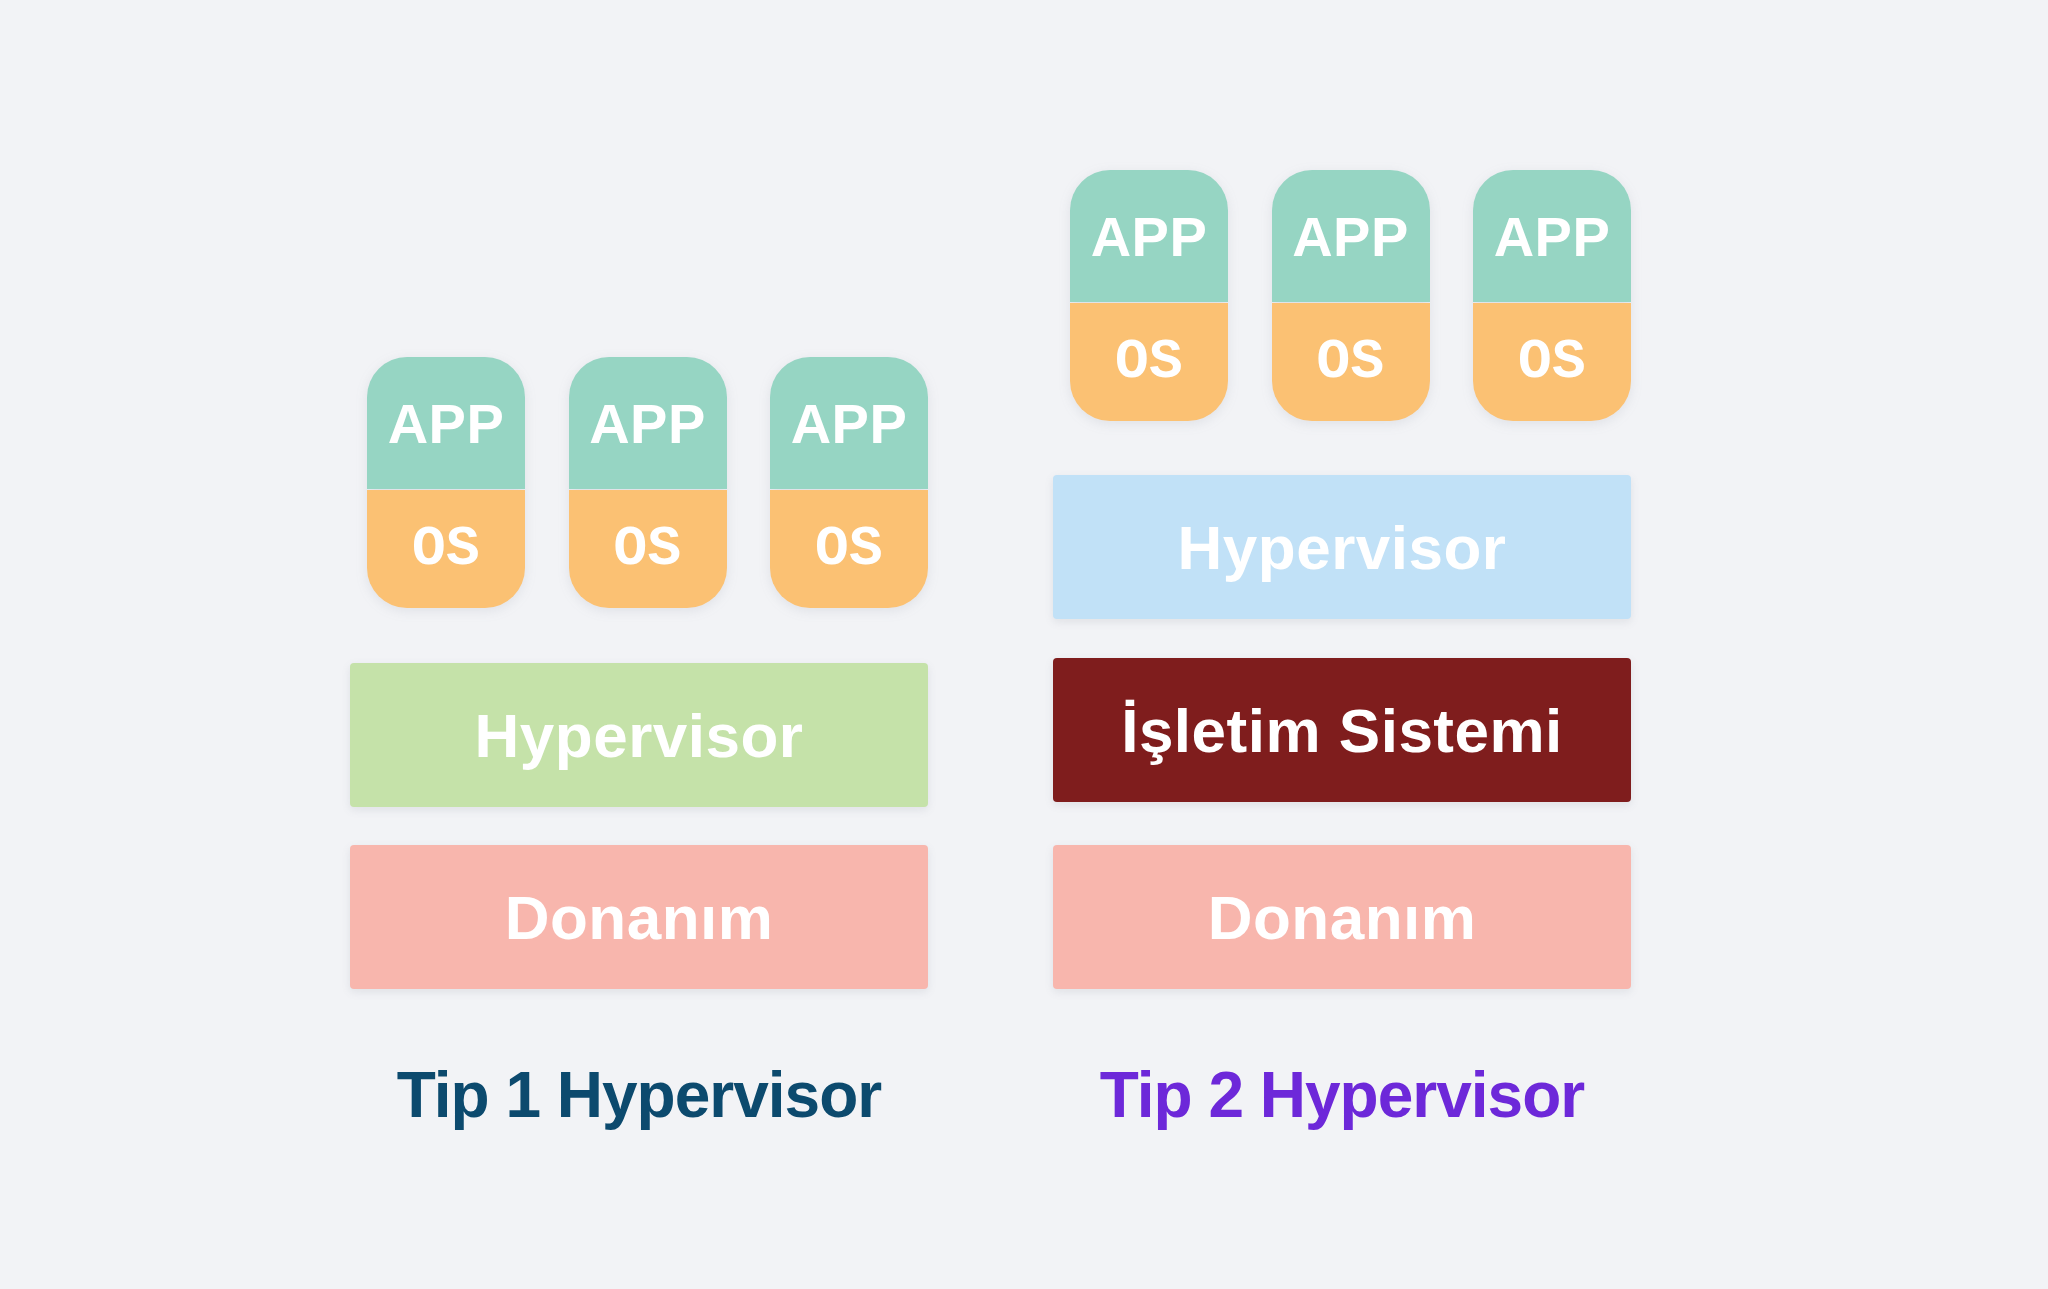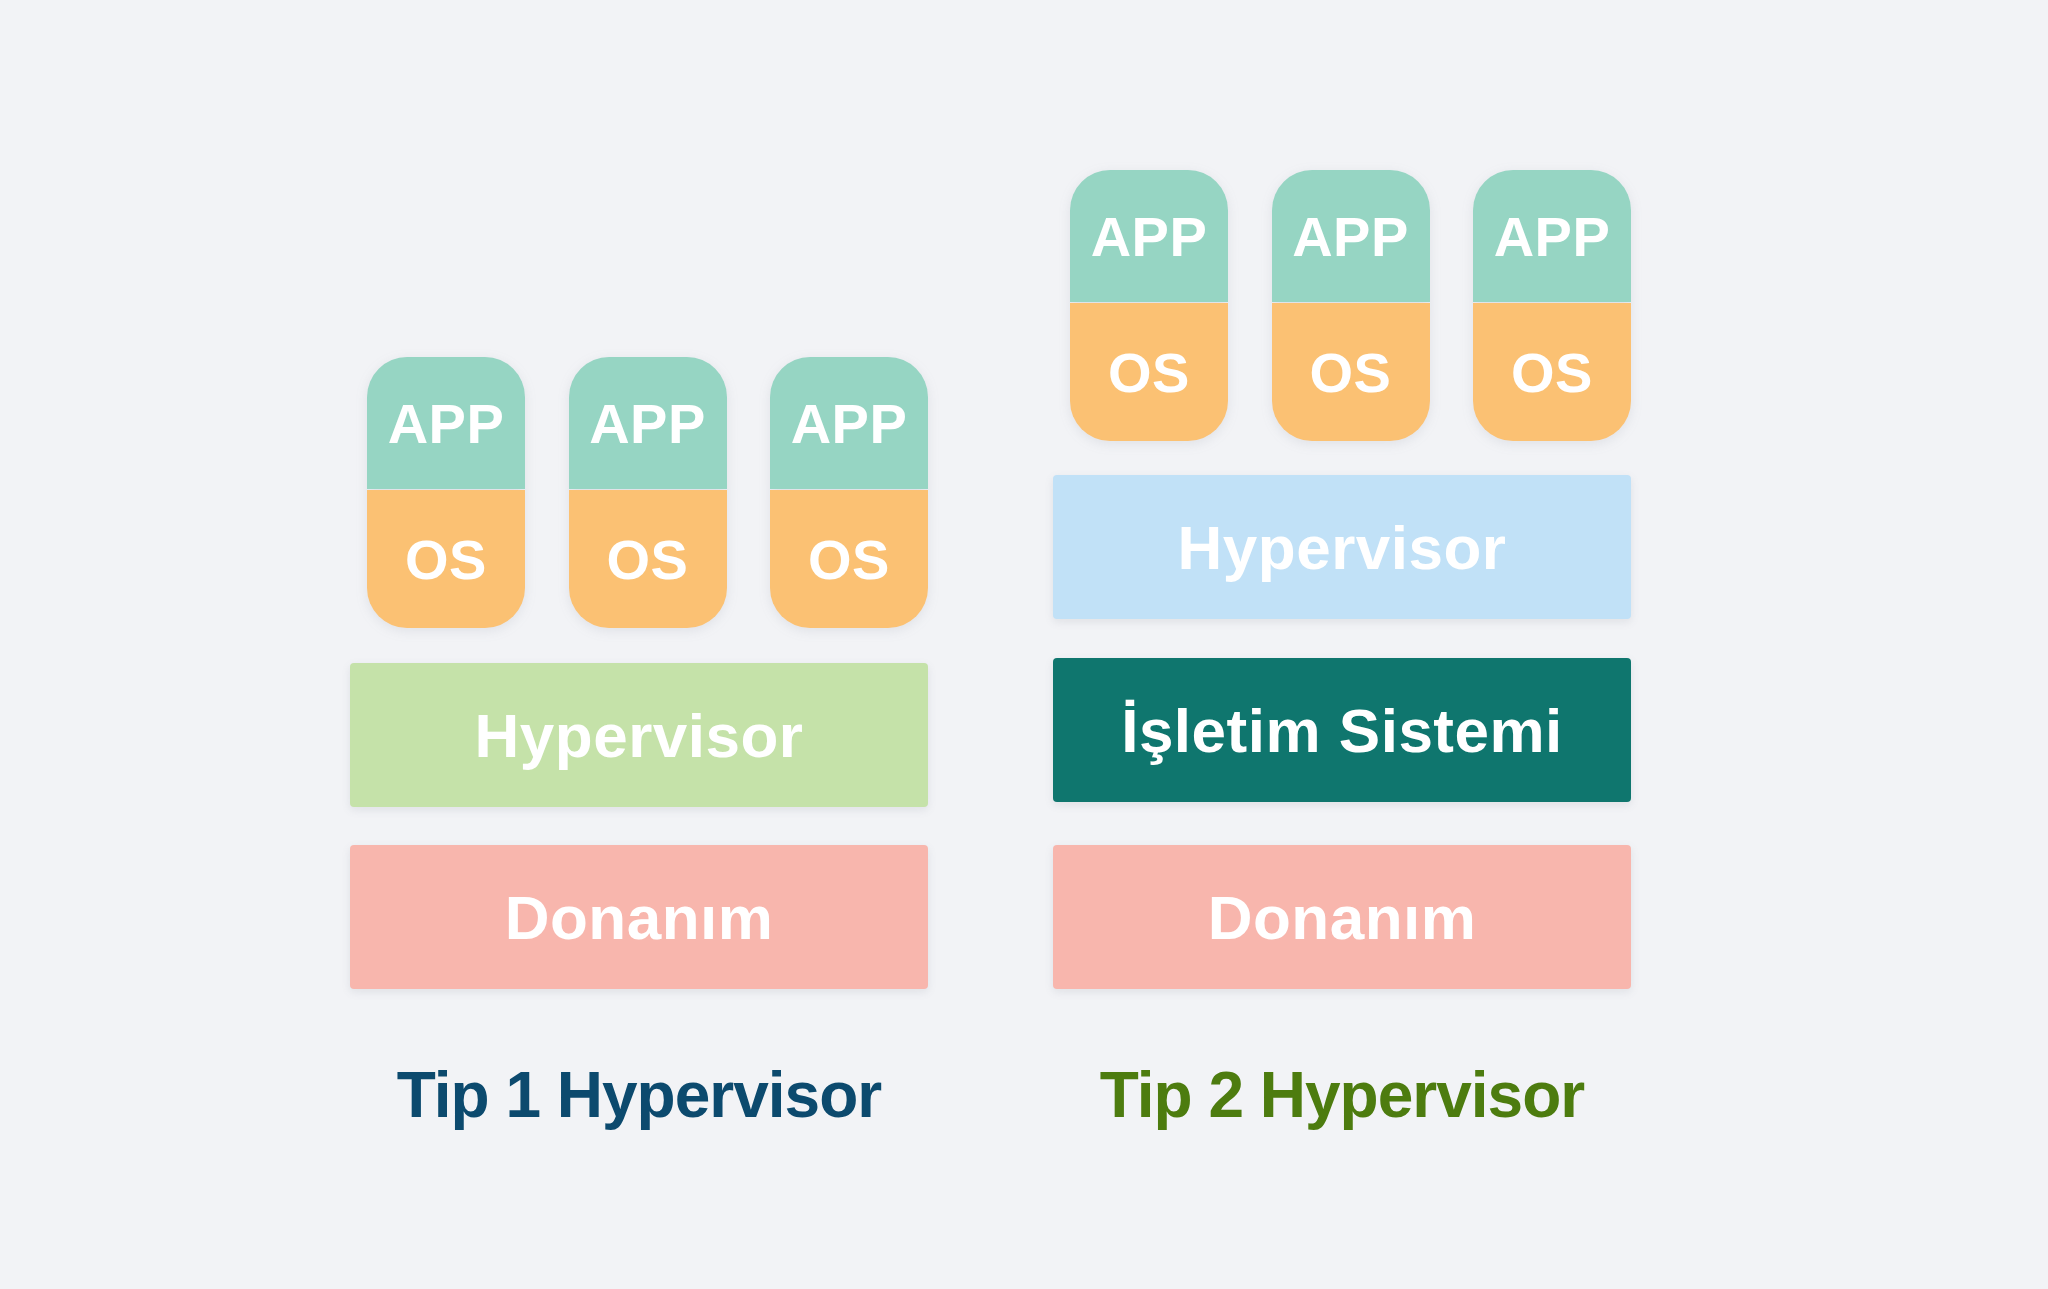--- a/index.html
+++ b/index.html
@@ -36,21 +36,21 @@
     display: flex;
     align-items: center;
     justify-content: center;
     color: #ffffff;
     font-weight: bold;
     font-size: 56px;
     letter-spacing: 0.5px;
     margin-left: 17px;
   }
   .seg.app { height: 132px; border-radius: 40px 40px 0 0; }
-  .seg.os  { height: 138px; border-radius: 0 0 40px 40px; margin-top: 1px; }
+  .seg.os  { height: 118px; border-radius: 0 0 40px 40px; margin-top: 1px; font-family: Liberation Mono, monospace; }
 
   .layer {
     position: absolute;
     left: 0;
     width: 100%;
     height: 144px;
     border-radius: 4px;
     display: flex;
     align-items: center;
     justify-content: center;
@@ -114,18 +114,18 @@
       <div class="vm-card">
         <div class="seg app" style="background-color: rgb(150, 213, 195);">APP</div>
         <div class="seg os" style="background-color: rgb(251, 193, 115);">OS</div>
       </div>
       <div class="vm-card">
         <div class="seg app" style="background-color: rgb(150, 213, 195);">APP</div>
         <div class="seg os" style="background-color: rgb(251, 193, 115);">OS</div>
       </div>
     </div>
     <div class="layer layer-slot-0" style="background-color: rgb(193, 225, 247);">Hypervisor</div>
-    <div class="layer layer-slot-1" style="background-color: #0f766e;">İşletim Sistemi</div>
+    <div class="layer layer-slot-1" style="background-color: #7f1d1d;">İşletim Sistemi</div>
     <div class="layer layer-slot-2" style="background-color: rgb(248, 182, 173);">Donanım</div>
-    <div class="diagram-title" style="color: #4d7c0f;">Tip 2 Hypervisor</div>
+    <div class="diagram-title" style="color: #6d28d9;">Tip 2 Hypervisor</div>
   </section>
 
 </div>
 
 </body></html>

